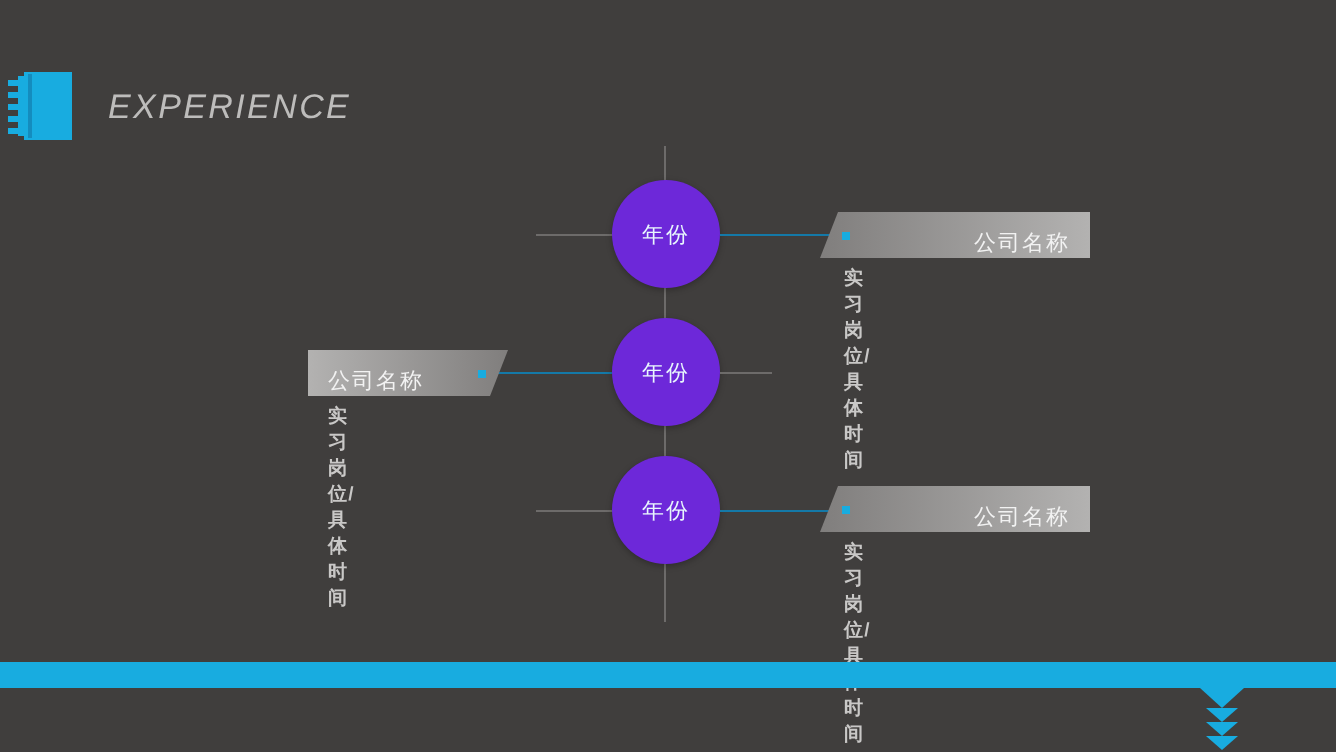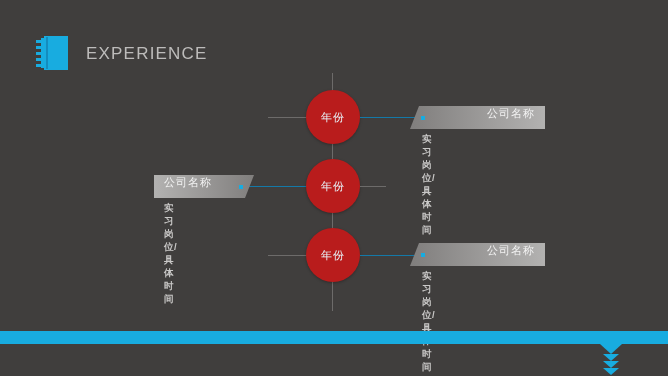--- a/index.html
+++ b/index.html
@@ -5,49 +5,49 @@
   html,body{margin:0;padding:0;}
   body{
     width:668px;height:376px;overflow:hidden;
     background:#403e3d;
     font-family:"Liberation Sans","DejaVu Sans",sans-serif;
     position:relative;
   }
   .slide{position:absolute;inset:0;}
 
   
-  .header{position:absolute;left:36px;top:36px;display:flex;align-items:center;}
+  .header{position:absolute;left:4px;top:36px;display:flex;align-items:center;font-style:italic;}
   .nb-icon{position:relative;width:32px;height:34px;}
   .nb-cover{position:absolute;left:8px;top:0;width:24px;height:34px;background:#18ace0;}
   .nb-spine{position:absolute;left:5px;top:2px;width:5px;height:30px;background:#18ace0;}
   .nb-ring{position:absolute;left:0;width:10px;height:3px;background:#18ace0;}
   .nb-ring.r1{top:4px;}.nb-ring.r2{top:10px;}.nb-ring.r3{top:16px;}
   .nb-ring.r4{top:22px;}.nb-ring.r5{top:28px;}
   .nb-edge{position:absolute;left:10px;top:1px;width:2px;height:32px;background:#1272a3;opacity:.55;}
   .title{
     margin-left:18px;color:#bdbcbb;font-size:17px;letter-spacing:1.2px;
     font-weight:400;line-height:1;
   }
 
   
   .axis{position:absolute;left:332px;top:73px;width:1px;height:238px;background:#6d6b6a;}
 
   .node{position:absolute;}
   .circle{
     position:absolute;width:54px;height:54px;border-radius:50%;
-    background:#b91c1c;display:flex;align-items:center;justify-content:center;
+    background:#6d28d9;display:flex;align-items:center;justify-content:center;
     box-shadow:0 1px 3px rgba(0,0,0,.28);
   }
   .circle span{color:#e8f7fd;font-size:11px;letter-spacing:1px;}
 
   .hline{position:absolute;height:1px;background:#1479a8;}
   .hline.light{background:#6d6b6a;}
 
   
-  .plate{position:absolute;height:23px;display:flex;align-items:flex-start;}
+  .plate{position:absolute;height:23px;display:flex;align-items:flex-end;}
   .plate .bg{position:absolute;inset:0;}
   .plate .txt{
     position:relative;z-index:2;color:#f2f2f2;font-size:11px;letter-spacing:1px;
     width:100%;box-sizing:border-box;
   }
   .plate.right .txt{text-align:right;padding-right:10px;}
   .plate.left  .txt{text-align:left; padding-left:10px;}
   .dot{position:absolute;width:4px;height:4px;background:#18ace0;z-index:3;top:10px;}
 
   .sub{position:absolute;color:#c9c8c7;font-size:9.5px;letter-spacing:.6px;font-weight:bold;}

